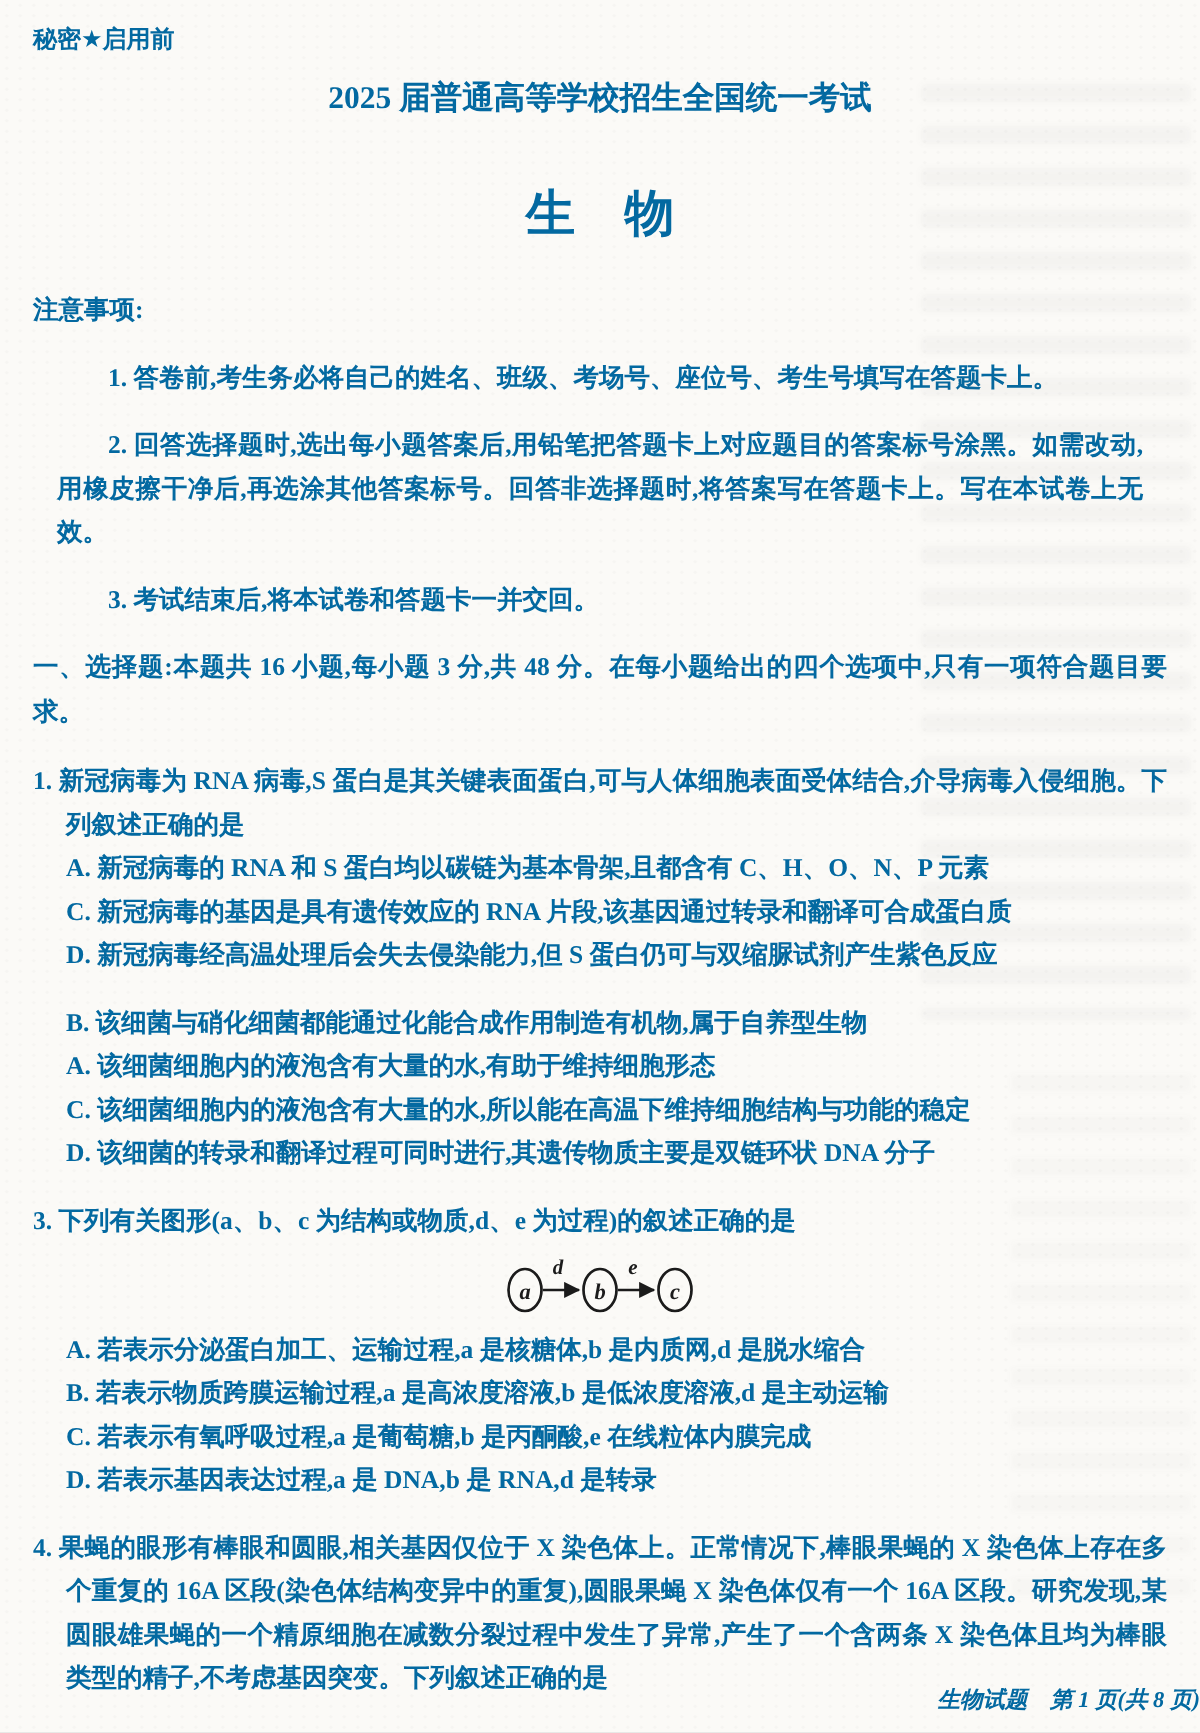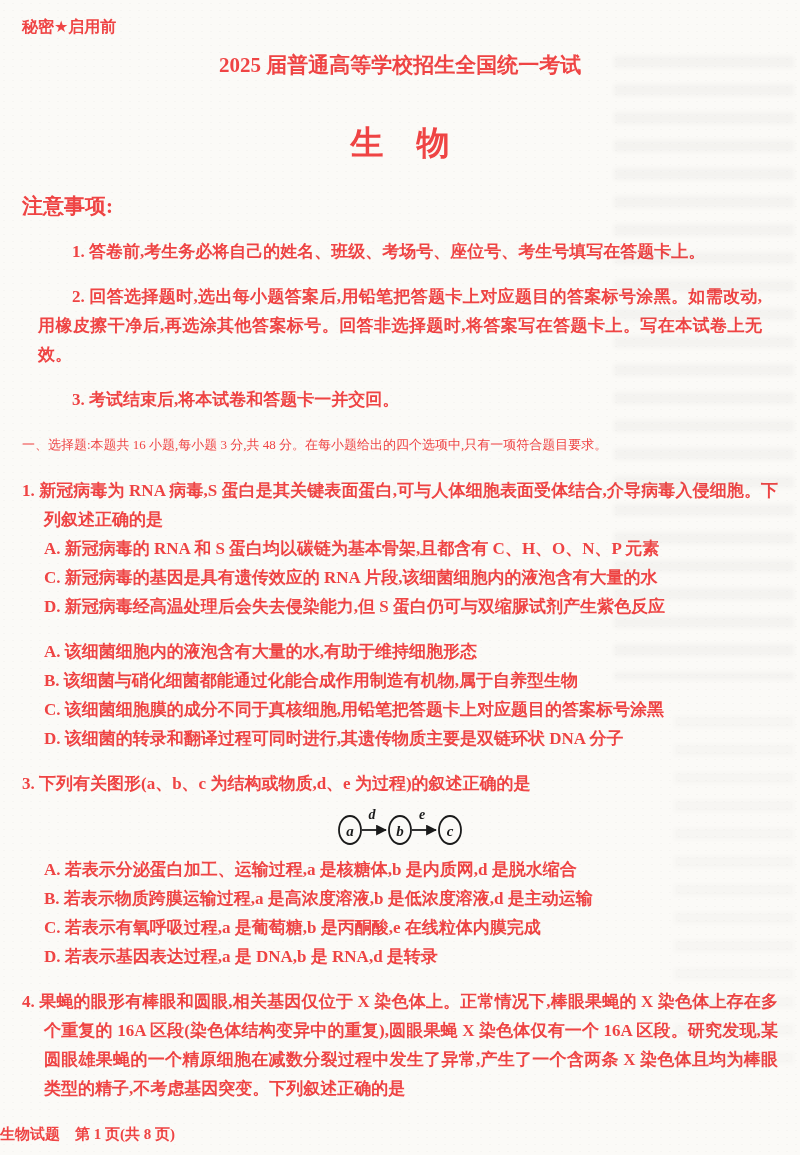--- a/index.html
+++ b/index.html
@@ -1,21 +1,21 @@
 <!DOCTYPE html>
 <html lang="zh"><head>
 <meta charset="utf-8">
 <style>
   html,body{margin:0;padding:0;background:#d9d9d9;}
   .page{
     position:relative;
     width:800px;height:1155px;
     margin:0 auto;
     background:#fbfaf7;
-    color:#ef4444;
+    color:#0369a1;
     font-family:"Liberation Serif","DejaVu Serif",serif;
     overflow:hidden;
     box-sizing:border-box;
     padding:18px 22px 0 22px;
   }
   
   .page::after{
     content:"";
     position:absolute;inset:0;
     pointer-events:none;
@@ -45,52 +45,53 @@
     font-weight:700;
   }
   .subject-title{
     margin:40px 0 0 0;
     text-align:center;
     font-size:33px;line-height:46px;
     font-weight:700;
   }
   .notice{margin-top:26px;}
   .notice-heading{
-    font-size:21px;line-height:29px;font-weight:700;
+    font-size:17px;line-height:29px;font-weight:700;
   }
   .notice p{
     margin:16px;
     font-size:17px;line-height:29px;
     font-weight:600;
     text-align:justify;
     text-indent:2em;
   }
   .section-heading{
     margin:13px 0 0 0;
-    font-size:13px;line-height:30px;
-    font-weight:400;
+    font-size:17px;line-height:30px;
+    font-weight:700;
     text-align:justify;
   }
   .question{margin-top:16px;}
   .question p{margin:0;font-size:17px;line-height:29px;font-weight:600;text-align:justify;}
   .stem{padding-left:22px;text-indent:-22px;}
   .qnum{display:inline;}
   .opt{padding-left:22px;}
   .diagram-wrap{
     text-align:center;
     margin:7px 0 6px 0;
     height:44px;
   }
   .diagram-wrap svg{vertical-align:top;}
   .footer{
     position:absolute;
     left:0;bottom:12px;width:100%;
-    text-align:left;
+    text-align:right;
     font-size:15px;line-height:18px;
     font-weight:700;
+    font-style:italic;
   }
 </style>
 </head>
 <body>
 
 <div class="page">
 
   <div class="bleed b1"></div>
   <div class="bleed b2"></div>
 
@@ -105,28 +106,28 @@
     <p>1. 答卷前,考生务必将自己的姓名、班级、考场号、座位号、考生号填写在答题卡上。</p>
     <p>2. 回答选择题时,选出每小题答案后,用铅笔把答题卡上对应题目的答案标号涂黑。如需改动,用橡皮擦干净后,再选涂其他答案标号。回答非选择题时,将答案写在答题卡上。写在本试卷上无效。</p>
     <p>3. 考试结束后,将本试卷和答题卡一并交回。</p>
   </div>
 
   <p class="section-heading">一、选择题:本题共 16 小题,每小题 3 分,共 48 分。在每小题给出的四个选项中,只有一项符合题目要求。</p>
 
   <div class="question">
     <p class="stem"><span class="qnum">1.</span><span> </span><span>新冠病毒为 RNA 病毒,S 蛋白是其关键表面蛋白,可与人体细胞表面受体结合,介导病毒入侵细胞。下列叙述正确的是</span></p>
     <p class="opt">A. 新冠病毒的 RNA 和 S 蛋白均以碳链为基本骨架,且都含有 C、H、O、N、P 元素</p>
-    <p class="opt">C. 新冠病毒的基因是具有遗传效应的 RNA 片段,该细菌细胞内的液泡含有大量的水</p>
+    <p class="opt">C. 新冠病毒的基因是具有遗传效应的 RNA 片段,该基因通过转录和翻译可合成蛋白质</p>
     <p class="opt">D. 新冠病毒经高温处理后会失去侵染能力,但 S 蛋白仍可与双缩脲试剂产生紫色反应</p>
   </div>
 
   <div class="question">
+    <p class="opt">B. 该细菌与硝化细菌都能通过化能合成作用制造有机物,属于自养型生物</p>
     <p class="opt">A. 该细菌细胞内的液泡含有大量的水,有助于维持细胞形态</p>
-    <p class="opt">B. 该细菌与硝化细菌都能通过化能合成作用制造有机物,属于自养型生物</p>
-    <p class="opt">C. 该细菌细胞膜的成分不同于真核细胞,用铅笔把答题卡上对应题目的答案标号涂黑</p>
+    <p class="opt">C. 该细菌细胞内的液泡含有大量的水,所以能在高温下维持细胞结构与功能的稳定</p>
     <p class="opt">D. 该细菌的转录和翻译过程可同时进行,其遗传物质主要是双链环状 DNA 分子</p>
   </div>
 
   <div class="question">
     <p class="stem"><span class="qnum">3.</span><span> </span><span>下列有关图形(a、b、c 为结构或物质,d、e 为过程)的叙述正确的是</span></p>
 
     <div class="diagram-wrap">
       <svg width="160" height="44" viewBox="0 0 160 44">
         <defs>
           <marker id="arrowhead" markerWidth="7" markerHeight="7" refX="5.5" refY="3" orient="auto">

